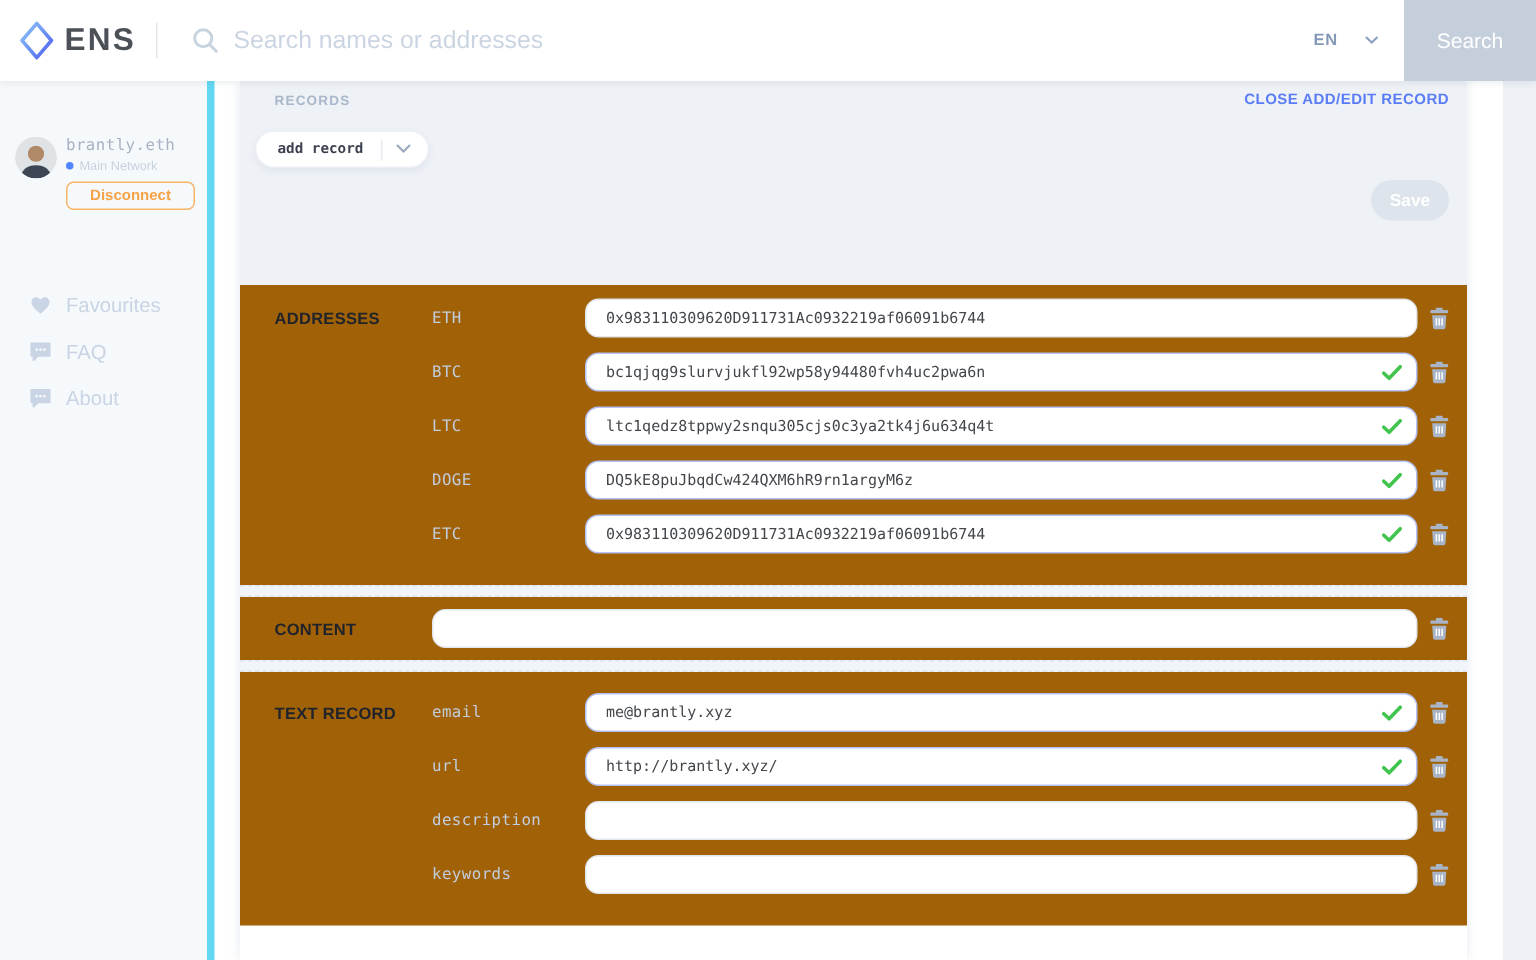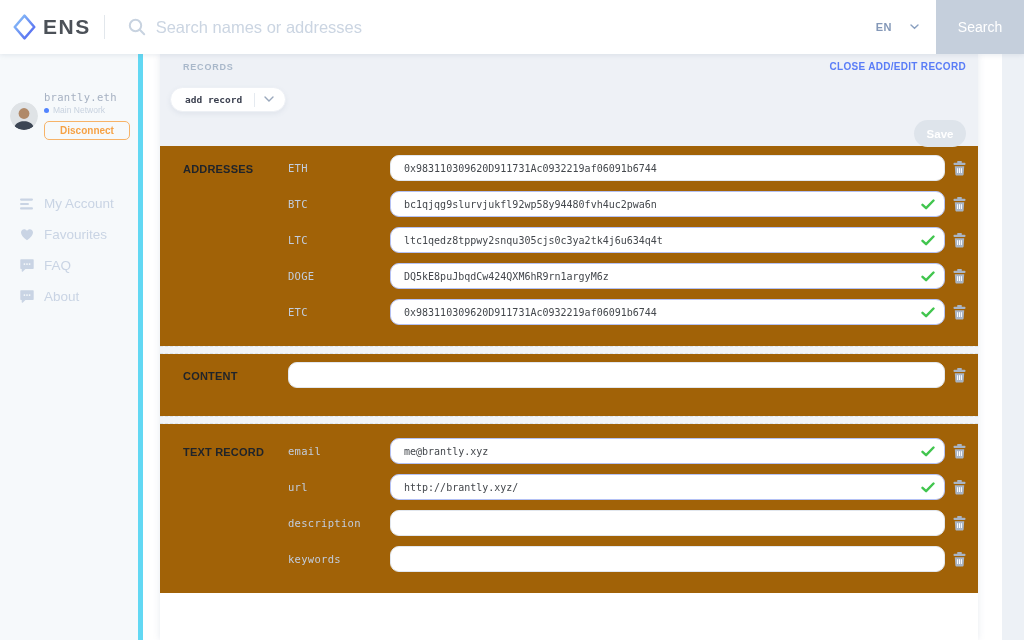--- a/index.html
+++ b/index.html
@@ -17,40 +17,40 @@
             font-family:"Liberation Sans",sans-serif; background:transparent; }
   .header-search-input::placeholder { color:#cbd5e2; }
   .lang { display:flex; align-items:center; gap:18px; margin-right:17px; font-size:11px; font-weight:bold;
           color:#8498b8; letter-spacing:.5px; cursor:pointer; }
   .search-btn { width:88px; height:54px; border:none; background:#c5cfdc; color:#fff; font-size:14px;
           font-family:"Liberation Sans",sans-serif; cursor:pointer; }
 
   
   .sidebar { position:absolute; top:54px; left:0; width:138px; height:586px; background:#f6f9fb; }
   .cyan-divider { position:absolute; top:54px; left:138px; width:5px; height:586px; background:#62d8f3; }
-  .user-block { position:absolute; top:37px; left:10px; display:flex;align-items:center; }
+  .user-block { position:absolute; top:37px; left:10px; display:flex; }
   .avatar { width:28px; height:28px; border-radius:50%; overflow:hidden; flex:none; }
   .user-info { margin-left:6px; }
   .user-name { font-family:"DejaVu Sans Mono",monospace; font-size:10.5px; color:#a6b1c2; letter-spacing:.3px; }
   .network { display:flex; align-items:center; gap:4px; font-size:8.5px; color:#c8d2df; margin-top:2px; }
   .net-dot { width:5px; height:5px; border-radius:50%; background:#5284ff; }
   .disconnect { margin-top:6px; width:86px; height:19px; background:transparent; border:1px solid #f7b368;
           border-radius:5px; color:#f6a246; font-size:10px; font-weight:bold;
           font-family:"Liberation Sans",sans-serif; cursor:pointer; }
   .menu { position:absolute; top:134px; left:0; width:138px; }
   .menu-item { display:flex; align-items:center; gap:10px; height:31px; padding-left:20px;
           color:#c9d4e4; font-size:13.5px; cursor:pointer; }
   .menu-item svg { flex:none; }
 
   
   .main { position:absolute; top:54px; left:160px; width:818px; height:586px; background:#fff;
           box-shadow:0 0 7px rgba(120,140,170,.18); }
   .right-strip { position:absolute; top:54px; left:1002px; width:22px; height:586px; background:#edf1f6; }
 
-  .records-band { position:relative; height:92px; background:#eef1f6; }
+  .records-band { position:relative; height:136px; background:#eef1f6; }
   .records-title { position:absolute; top:8px; left:23px; font-size:9px; font-weight:bold;
           color:#a9b8ca; letter-spacing:.8px; }
   .close-edit { position:absolute; top:7px; right:12px; font-size:10px; font-weight:bold;
           color:#5a7df7; letter-spacing:.3px; cursor:pointer; }
   .add-record-btn { position:absolute; top:33px; left:10px; height:25px; display:flex; align-items:center;
           background:#fff; border:1px solid #edf0f5; border-radius:14px; padding:0 11px 0 14px;
           box-shadow:0 2px 5px rgba(110,130,160,.10); cursor:pointer; }
   .add-record-label { font-family:"DejaVu Sans Mono",monospace; font-size:9.5px; font-weight:bold; color:#3c4150; }
   .add-record-vdiv { width:1px; height:14px; background:#e5eaf0; margin:0 9px 0 12px; }
   .save-btn { position:absolute; top:66px; right:12px; width:52px; height:27px; border:none; border-radius:14px;
@@ -140,30 +140,20 @@
           <span class="net-dot"></span>
           <span>Main Network</span>
         </div>
         <button class="disconnect">Disconnect</button>
       </div>
     </div>
 
     <div class="menu">
       <div class="menu-item">
         <span style="line-height:0;">
-          <svg width="14" height="12" viewBox="0 0 14 12" fill="#c9d4e4">
-            <rect x="0" y="0.5" width="13" height="2.2" rx="1.1"></rect>
-            <rect x="0" y="4.9" width="9" height="2.2" rx="1.1"></rect>
-            <rect x="0" y="9.3" width="13" height="2.2" rx="1.1"></rect>
-          </svg>
-        </span>
-        <span>My Account</span>
-      </div>
-      <div class="menu-item">
-        <span style="line-height:0;">
           <svg width="14" height="13" viewBox="0 0 14 13">
             <path d="M7 12.2C3.1 9.1 1 6.9 1 4.4 1 2.6 2.4 1.2 4.1 1.2c1.2 0 2.3.6 2.9 1.6.6-1 1.7-1.6 2.9-1.6 1.7 0 3.1 1.4 3.1 3.2 0 2.5-2.1 4.7-6 7.8z" fill="#c9d4e4"></path>
           </svg>
         </span>
         <span>Favourites</span>
       </div>
       <div class="menu-item">
         <span style="line-height:0;">
           <svg width="14" height="13" viewBox="0 0 14 13">
             <path d="M1 1h12a0 0 0 0 1 0 0v8.2H5.2L2.4 12V9.2H1z" fill="#c9d4e4" stroke="#c9d4e4" stroke-width="1.4" stroke-linejoin="round"></path>
@@ -302,21 +292,21 @@
         <path d="M1.8 5.2h9.4l-.55 8c-.05.75-.62 1.3-1.37 1.3H3.72c-.75 0-1.32-.55-1.37-1.3z" fill="#a9b5c6"></path>
         <path d="M4.6 7.2v4.8M6.5 7.2v4.8M8.4 7.2v4.8" stroke="#fff" stroke-width="1"></path>
       </svg>
     </span>
   </div>
 </div>
     </div>
 
     <div class="dashed-divider"></div>
 
-    <div class="section" style="padding-top:8px;padding-bottom:28px;">
+    <div class="section" style="padding-top:8px;padding-bottom:8px;">
       <div class="section-title">CONTENT</div>
       <div class="rows">
         <div class="record-row" style="margin-bottom:0;">
           <span class="input-wrap wide">
             <input class="record-input" type="text" style="">
             
           </span>
           <span class="trash">
             <svg width="13" height="15" viewBox="0 0 13 15">
               <rect x="4.2" y="0" width="4.6" height="2" rx="0.6" fill="#a9b5c6"></rect>

